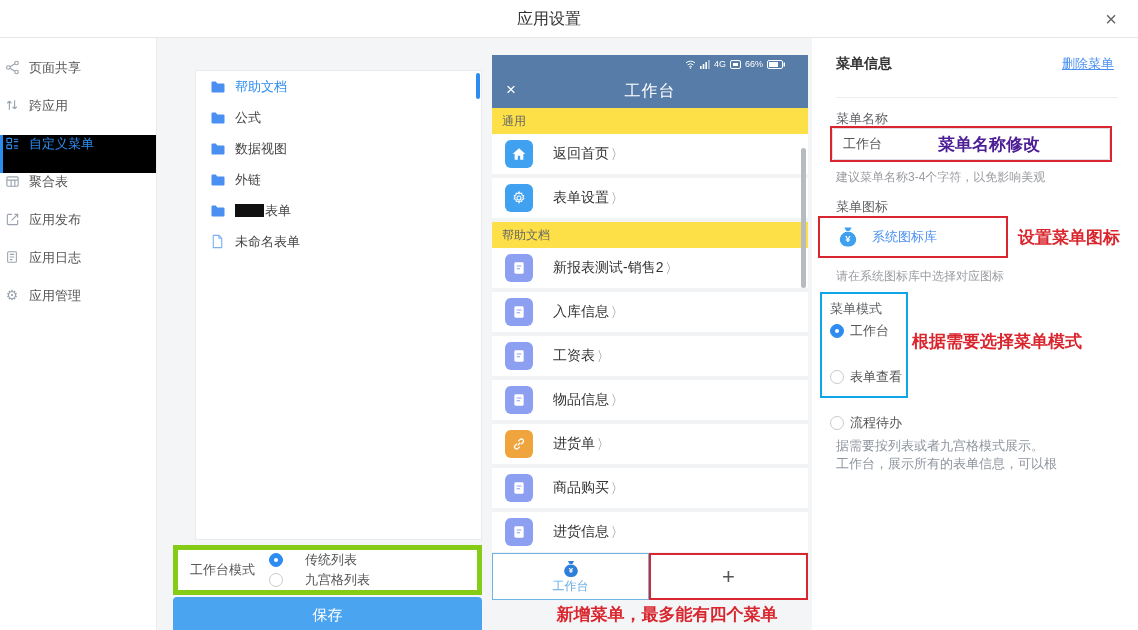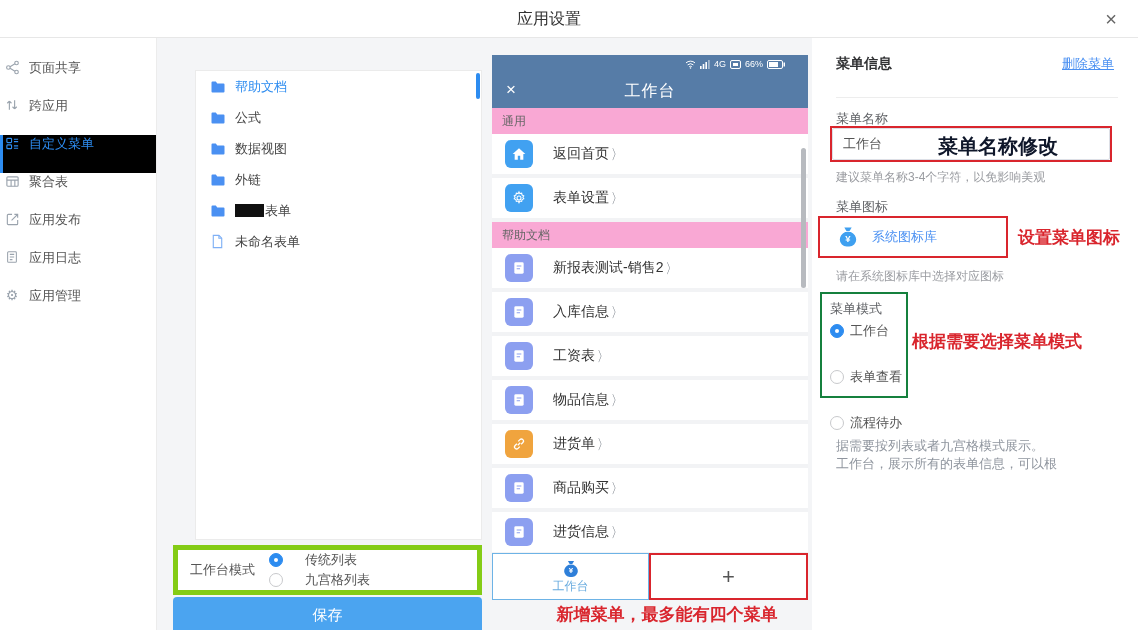--- a/index.html
+++ b/index.html
@@ -40,21 +40,21 @@
   .radio.sel::after { content:""; position:absolute; left:4px; top:4px; width:4px; height:4px; border-radius:50%; background:#fff; }
   .save-btn { position:absolute; left:173px; top:597px; width:309px; height:38px; background:#4ba4f0; color:#fff; font-size:15px; text-align:center; line-height:36px; border-radius:4px; cursor:pointer; }
 
   
   .phone { position:absolute; left:492px; top:55px; width:316px; height:545px; background:#f2f3f5; overflow:hidden; }
   .p-status { height:18px; background:#567ca7; display:flex; align-items:center; justify-content:flex-end; gap:4px; padding-right:23px; color:#fff; font-size:9px; }
   .p-nav { position:relative; height:35px; background:#567ca7; color:#fff; }
   .p-nav-close { position:absolute; left:14px; top:7px; font-size:17px; color:#fff; cursor:pointer; }
   .p-nav-title { text-align:center; line-height:35px; font-size:16px; letter-spacing:1px; }
   .p-list { position:relative; height:448px; overflow:hidden; }
-  .p-section { height:26px; line-height:26px; padding-left:10px; font-size:12px; color:#666; background:#f9a8d4; }
+  .p-section { height:26px; line-height:26px; padding-left:10px; font-size:12px; color:#666; background:#fde047; }
   .p-row { height:40px; background:#fff; display:flex; align-items:center; padding-left:13px; margin-bottom:4px; cursor:pointer; }
   .tile { width:28px; height:28px; border-radius:6px; display:inline-flex; align-items:center; justify-content:center; margin-right:20px; flex:0 0 28px; }
   .tile-blue { background:#41a1f1; }
   .tile-purple { background:#8c9ff0; }
   .tile-orange { background:#f0a43e; }
   .p-label { font-size:14px; color:#333; }
   .chev { font-size:12px; color:#6f7780; margin-left:2px; transform:scaleY(1.15); }
   .p-scroll { position:absolute; right:2px; top:40px; width:5px; height:140px; background:#b7babf; border-radius:3px; }
   .p-tabs { position:absolute; left:0; bottom:0; width:316px; height:47px; display:flex; background:#fff; }
   .p-tab1 { flex:1; border:1px solid #6db3e6; background:#fff; display:flex; flex-direction:column; align-items:center; justify-content:center; cursor:pointer; }
@@ -67,26 +67,26 @@
   .rp { position:absolute; left:812px; top:38px; width:326px; height:592px; background:#fff; }
   .rp-hdr { position:absolute; left:24px; right:24px; top:16px; height:20px; }
   .rp-title { font-size:14px; font-weight:bold; color:#303133; }
   .rp-del { position:absolute; right:0; top:1px; font-size:13px; color:#4a90f2; text-decoration:underline; cursor:pointer; }
   .rp-divider { position:absolute; left:24px; right:20px; top:59px; border-top:1px solid #ededed; }
   .rp-label { position:absolute; left:24px; font-size:13px; color:#606266; }
   .rp-hint { position:absolute; left:24px; font-size:12px; color:#9a9ca1; }
   .name-wrap { position:absolute; left:20px; top:90px; width:278px; height:32px; }
   .name-input { width:100%; height:100%; border:1px solid #dcdfe6; border-radius:2px; padding-left:10px; font-size:13px; color:#555; outline:none; background:#fff; font-family:"Liberation Sans",sans-serif; }
   .red-outline { position:absolute; inset:-2px; border:2px solid #d9252d; pointer-events:none; }
-  .name-note { position:absolute; left:106px; top:5px; font-size:20px; font-weight:bold; color:#0f172a; white-space:nowrap; }
+  .name-note { position:absolute; left:106px; top:5px; font-size:17px; font-weight:bold; color:#4c1d95; white-space:nowrap; }
   .icon-box { position:absolute; left:6px; top:178px; width:190px; height:42px; border:2px solid #d9252d; background:#fff; display:flex; align-items:center; padding-left:16px; }
   .icon-box .bag { color:#3fa0f0; }
   .icon-lib { font-size:13px; color:#4a90f2; margin-left:12px; cursor:pointer; }
   .icon-note { position:absolute; left:206px; top:188px; font-size:17px; font-weight:bold; color:#d9252d; white-space:nowrap; }
-  .mode-box { position:absolute; left:8px; top:254px; width:88px; height:106px; border:2px solid #15803d; padding:6px 0 11px 8px; }
+  .mode-box { position:absolute; left:8px; top:254px; width:88px; height:106px; border:2px solid #0ea5e9; padding:6px 0 11px 8px; }
   .mode-label { font-size:13px; color:#606266; }
   .mode-opt { display:flex; align-items:center; font-size:13px; color:#555; margin-top:28px; cursor:pointer; }
   .mode-note { position:absolute; left:100px; top:292px; font-size:17px; font-weight:bold; color:#d9252d; white-space:nowrap; }
   .rp-desc { position:absolute; left:24px; font-size:13px; color:#8f959e; }
 
   svg { display:block; }
 </style>
 </head>
 <body>
 

